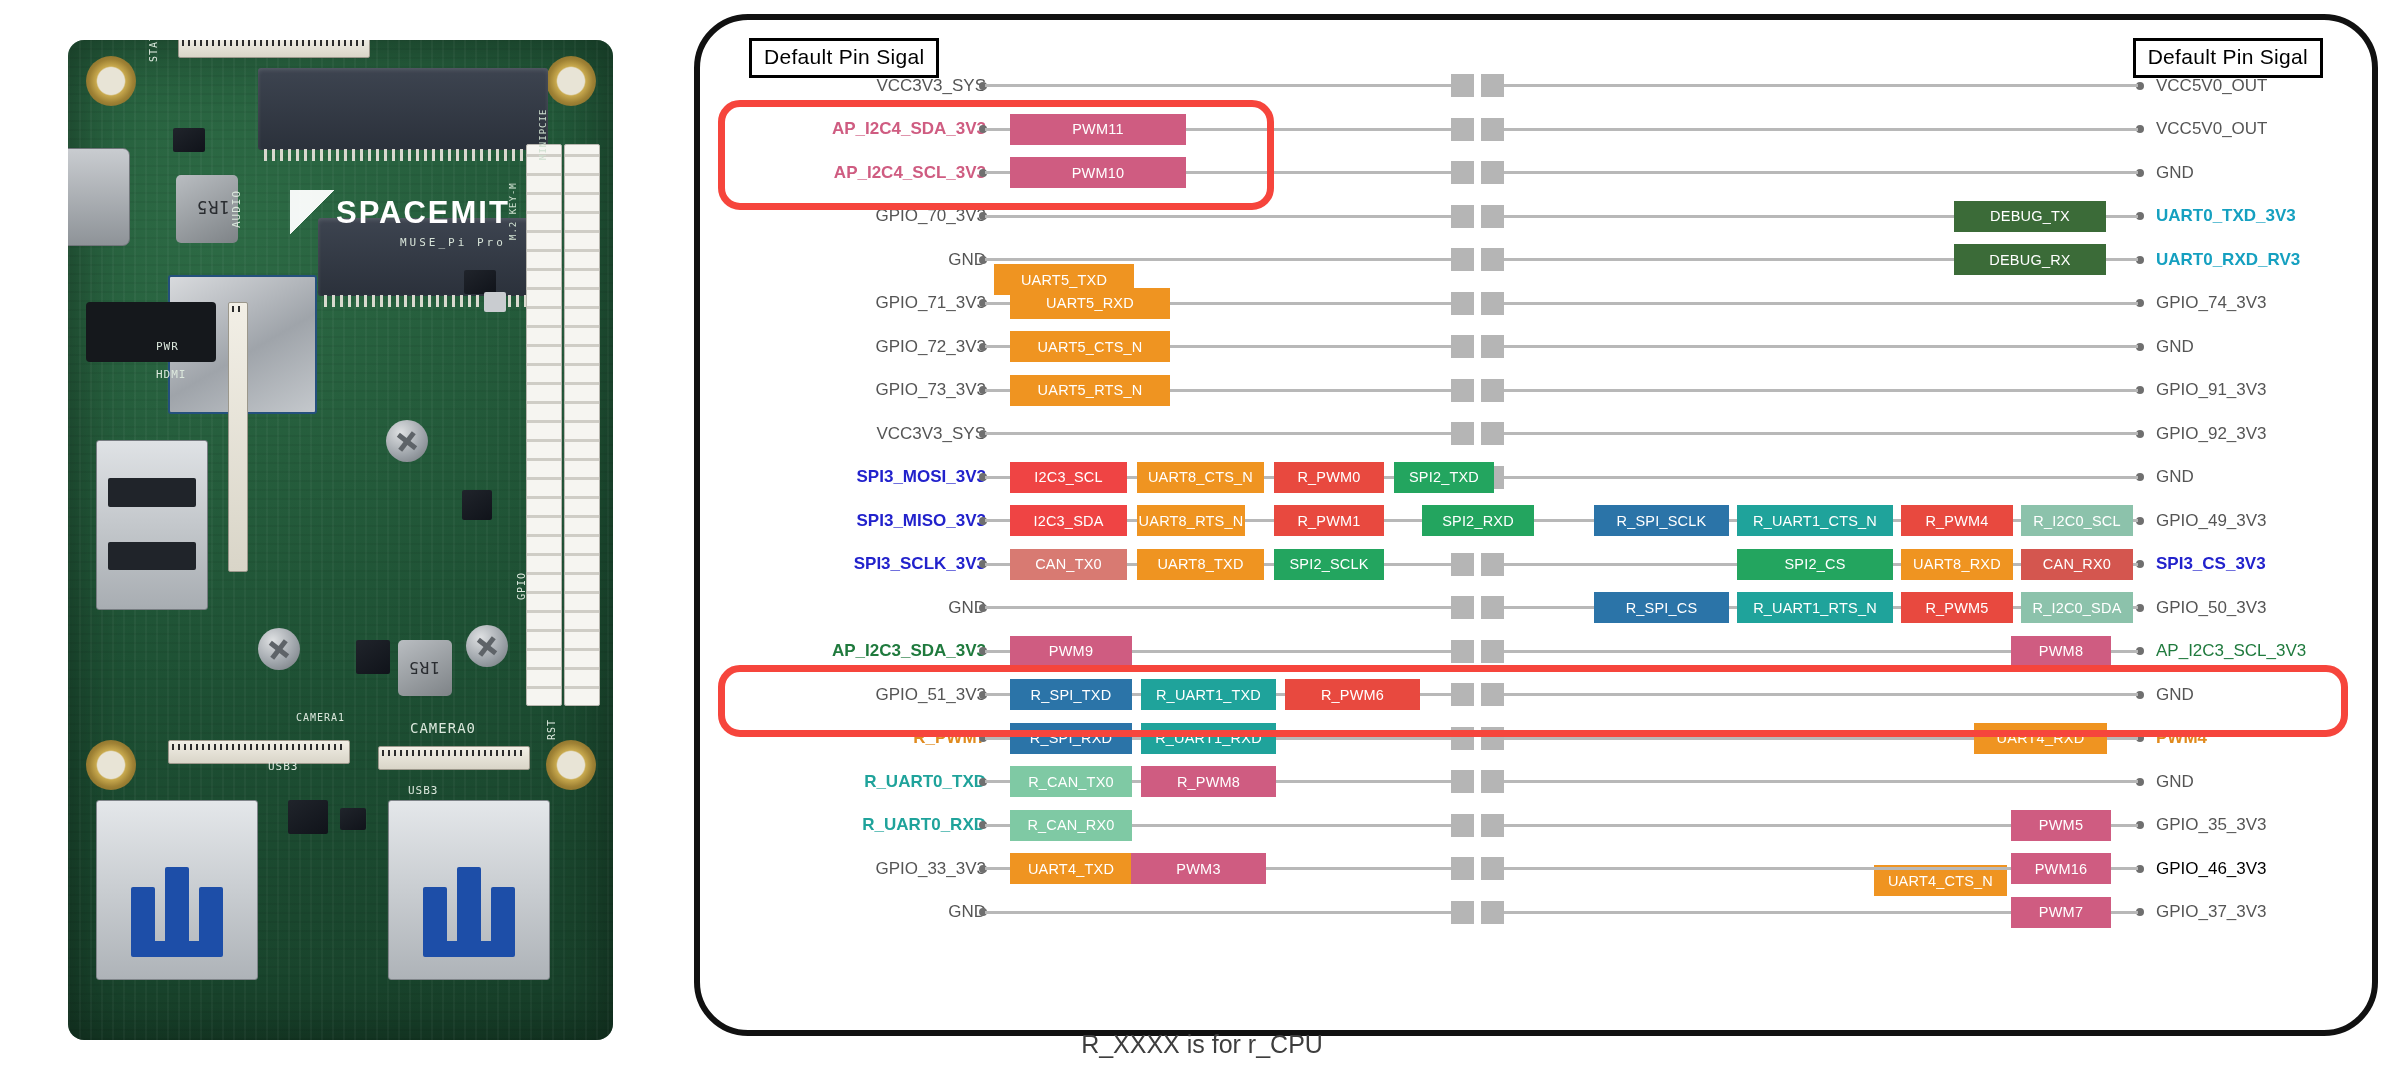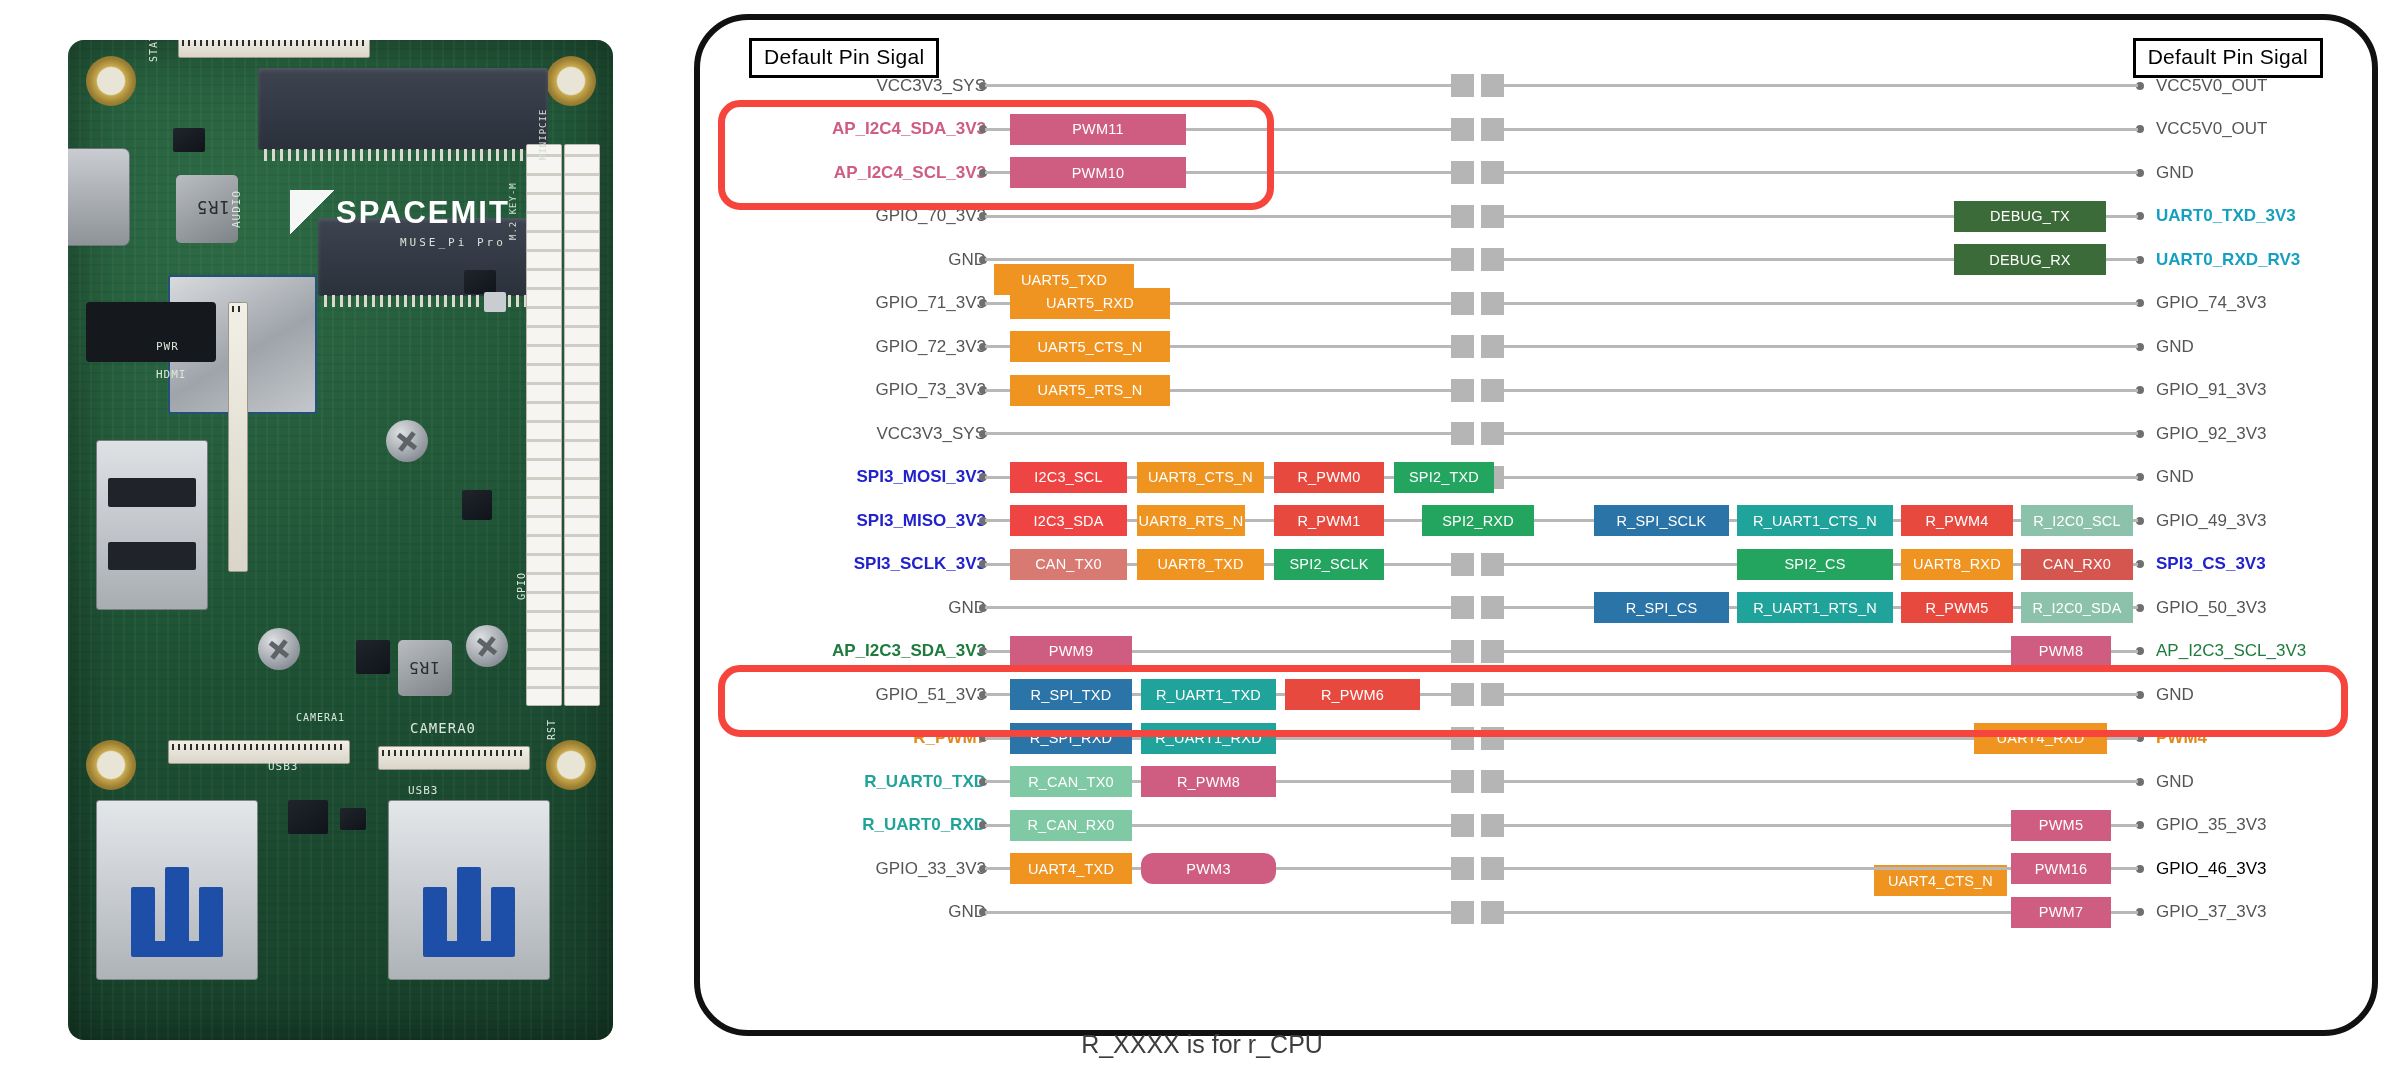--- a/index.html
+++ b/index.html
@@ -396,21 +396,21 @@
       <div class="row">
         <div class="lbl l" style="color: rgb(85, 85, 85);">GPIO_33_3V3</div>
         <div class="lbl r" style="color: #000000;">GPIO_46_3V3</div>
         <div class="dot l"></div>
         <div class="wire l"></div>
         <div class="dot r"></div>
         <div class="wire r"></div>
         <div class="pad a"></div>
         <div class="pad b"></div>
         <div class="blk c-orange" style="left: 316px; width: 122px;">UART4_TXD</div>
-        <div class="blk c-pink" style="left: 447px; width: 135px; border-radius: 12px;">PWM3</div>
+        <div class="blk c-pink" style="left: 437px; width: 135px;">PWM3</div>
         <div class="blk c-pink" style="left: 1317px; width: 100px;">PWM16</div>
       </div>
       <div class="row">
         <div class="lbl l" style="color: rgb(85, 85, 85);">GND</div>
         <div class="lbl r" style="color: rgb(85, 85, 85);">GPIO_37_3V3</div>
         <div class="dot l"></div>
         <div class="wire l"></div>
         <div class="dot r"></div>
         <div class="wire r"></div>
         <div class="pad a"></div>

